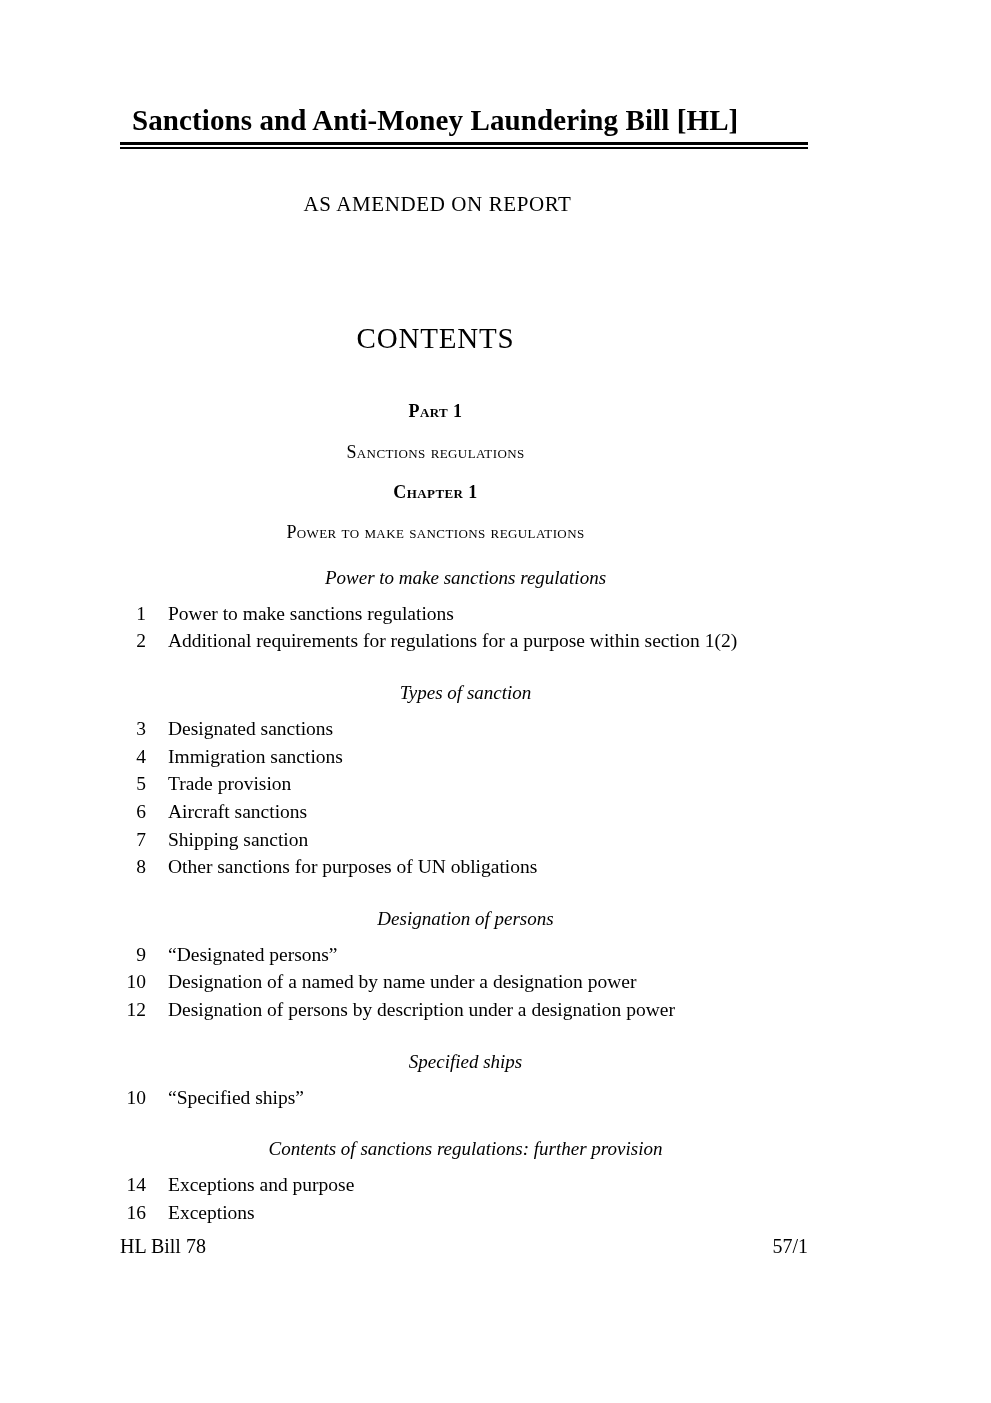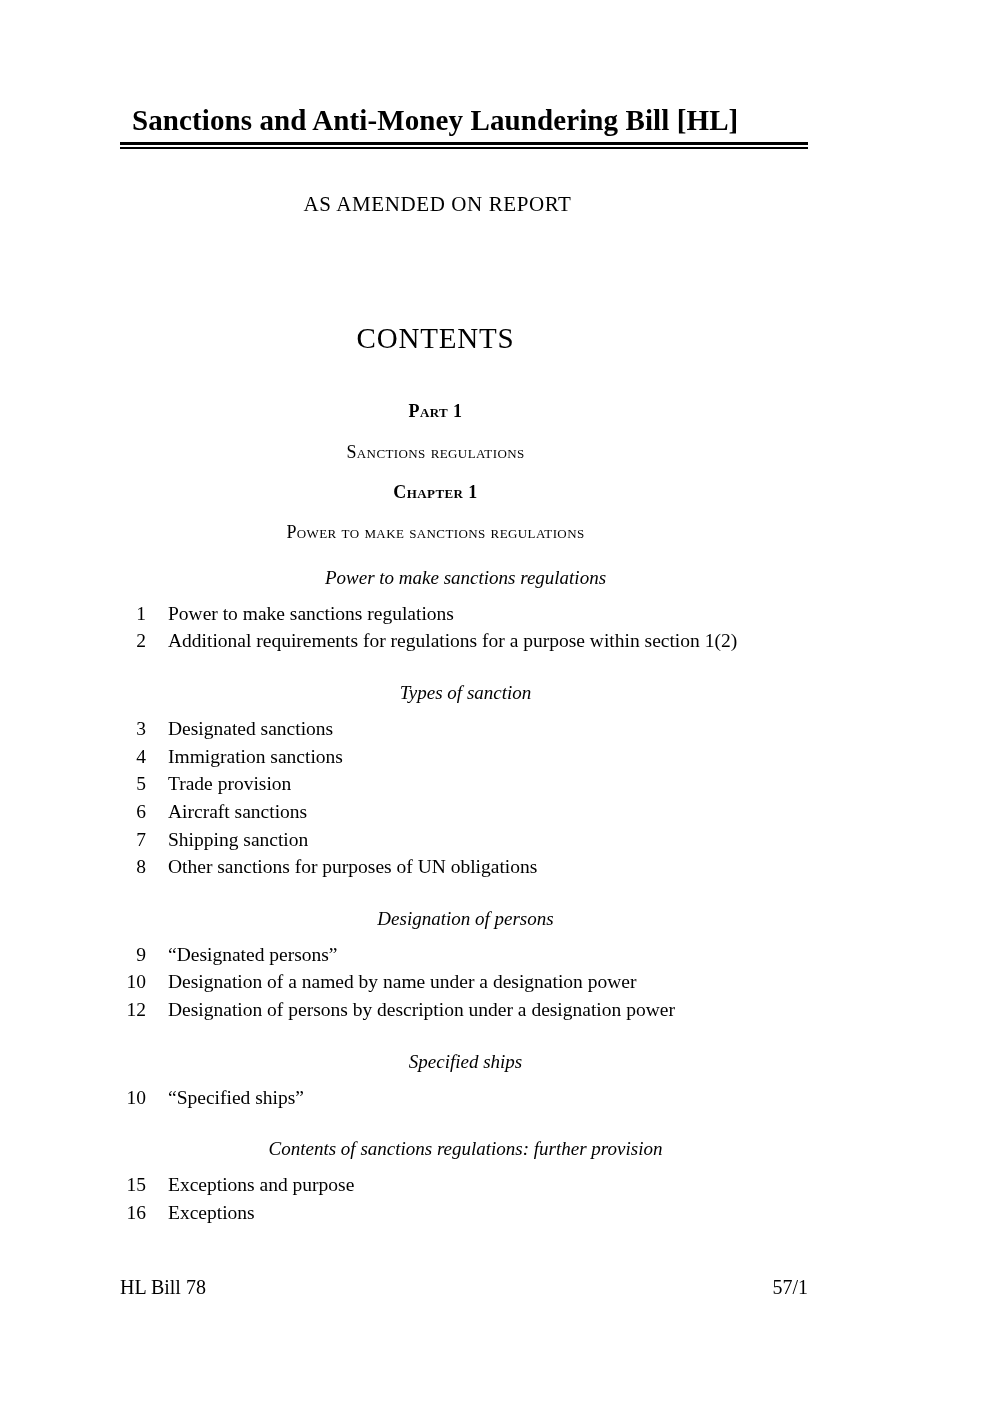--- a/index.html
+++ b/index.html
@@ -120,21 +120,21 @@
     box-sizing: border-box;
   }
   .entry-text {
     flex: 1 1 auto;
   }
 
   
   .footer {
     position: absolute;
     left: 120px;
-    top: 1276px;
+    top: 1235px;
     width: 688px;
     display: flex;
     justify-content: space-between;
     font-size: 20px;
   }
 </style>
 </head>
 <body>
 
 <div class="page">
@@ -212,21 +212,21 @@
       <div class="toc-group">
         <div class="group-title">Specified ships</div>
         <div class="toc-entry">
           <span class="entry-num">10</span>
           <span class="entry-text">“Specified ships”</span>
         </div>
       </div>
       <div class="toc-group">
         <div class="group-title">Contents of sanctions regulations: further provision</div>
         <div class="toc-entry">
-          <span class="entry-num">15</span>
+          <span class="entry-num">14</span>
           <span class="entry-text">Exceptions and purpose</span>
         </div>
         <div class="toc-entry">
           <span class="entry-num">16</span>
           <span class="entry-text">Exceptions</span>
         </div>
       </div>
     </div>
 
   <div class="footer">

